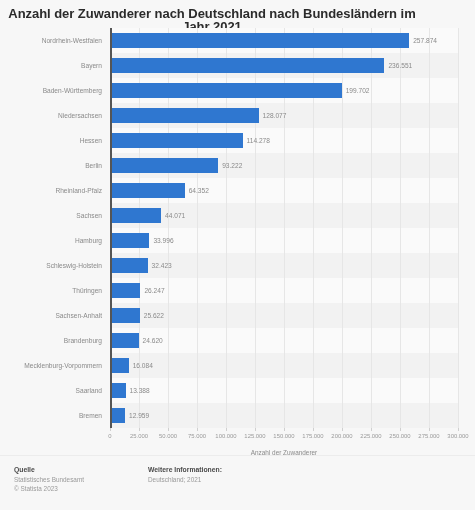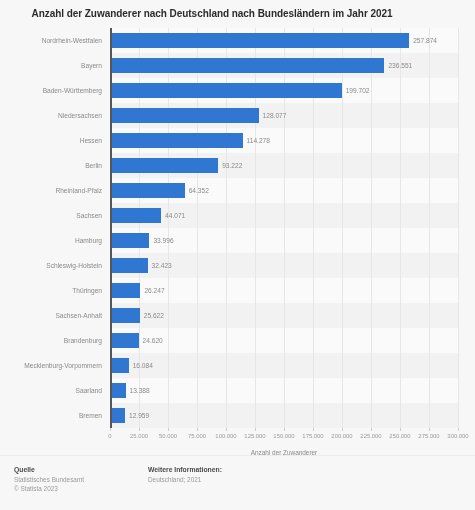--- a/index.html
+++ b/index.html
@@ -15,21 +15,21 @@
     width: 475px; height: 510px;
     background: #f7f7f7;
     overflow: hidden;
   }
   
   #chart-title {
     position: absolute;
     left: 0; top: 7px;
     width: 424px;
     text-align: center;
-    font-size: 10px;
+    font-size: 13px;
     font-weight: bold;
     color: #2b2b2b;
     letter-spacing: -0.05px;
     line-height: 13px;
   }
   
   #chart-area {
     position: absolute;
     left: 0; top: 28px;
     width: 475px; height: 405px;

